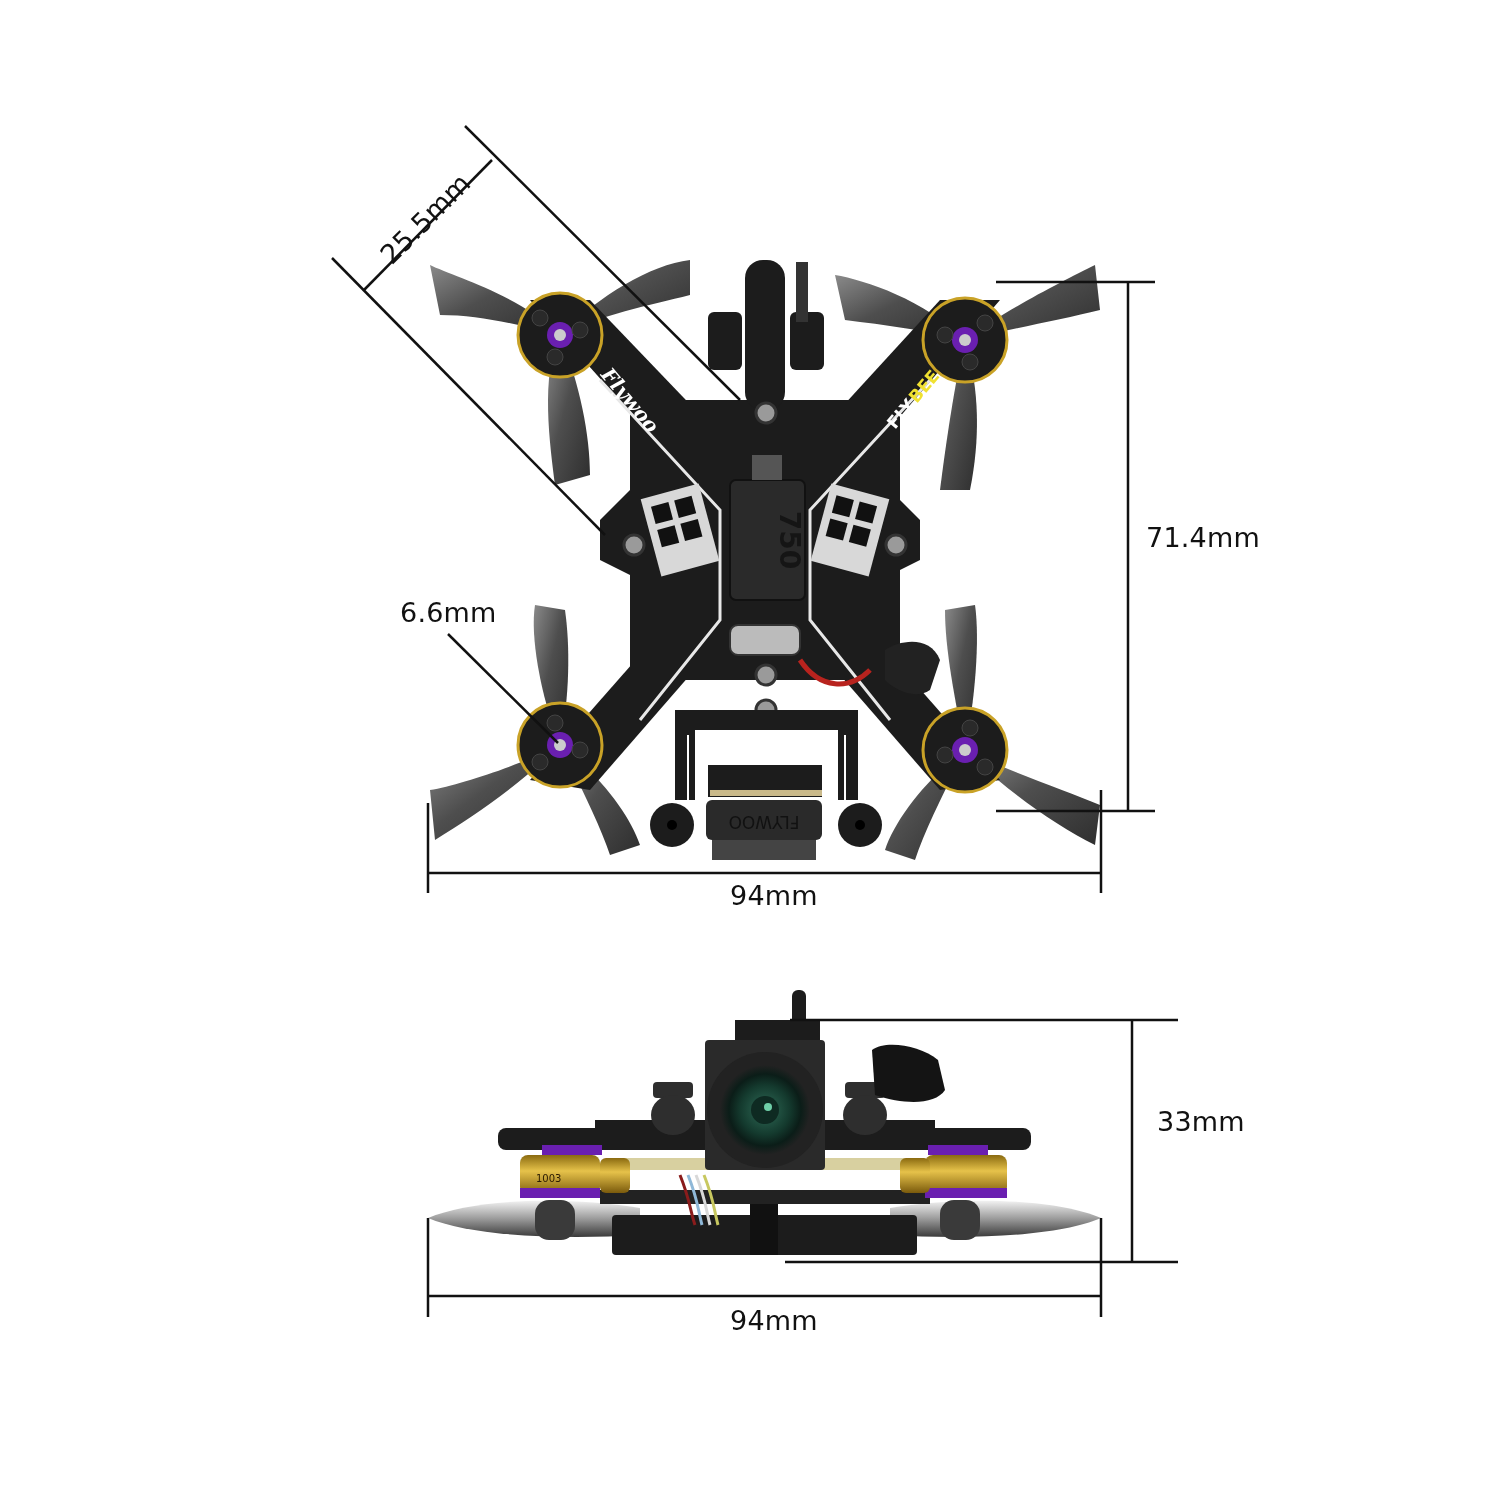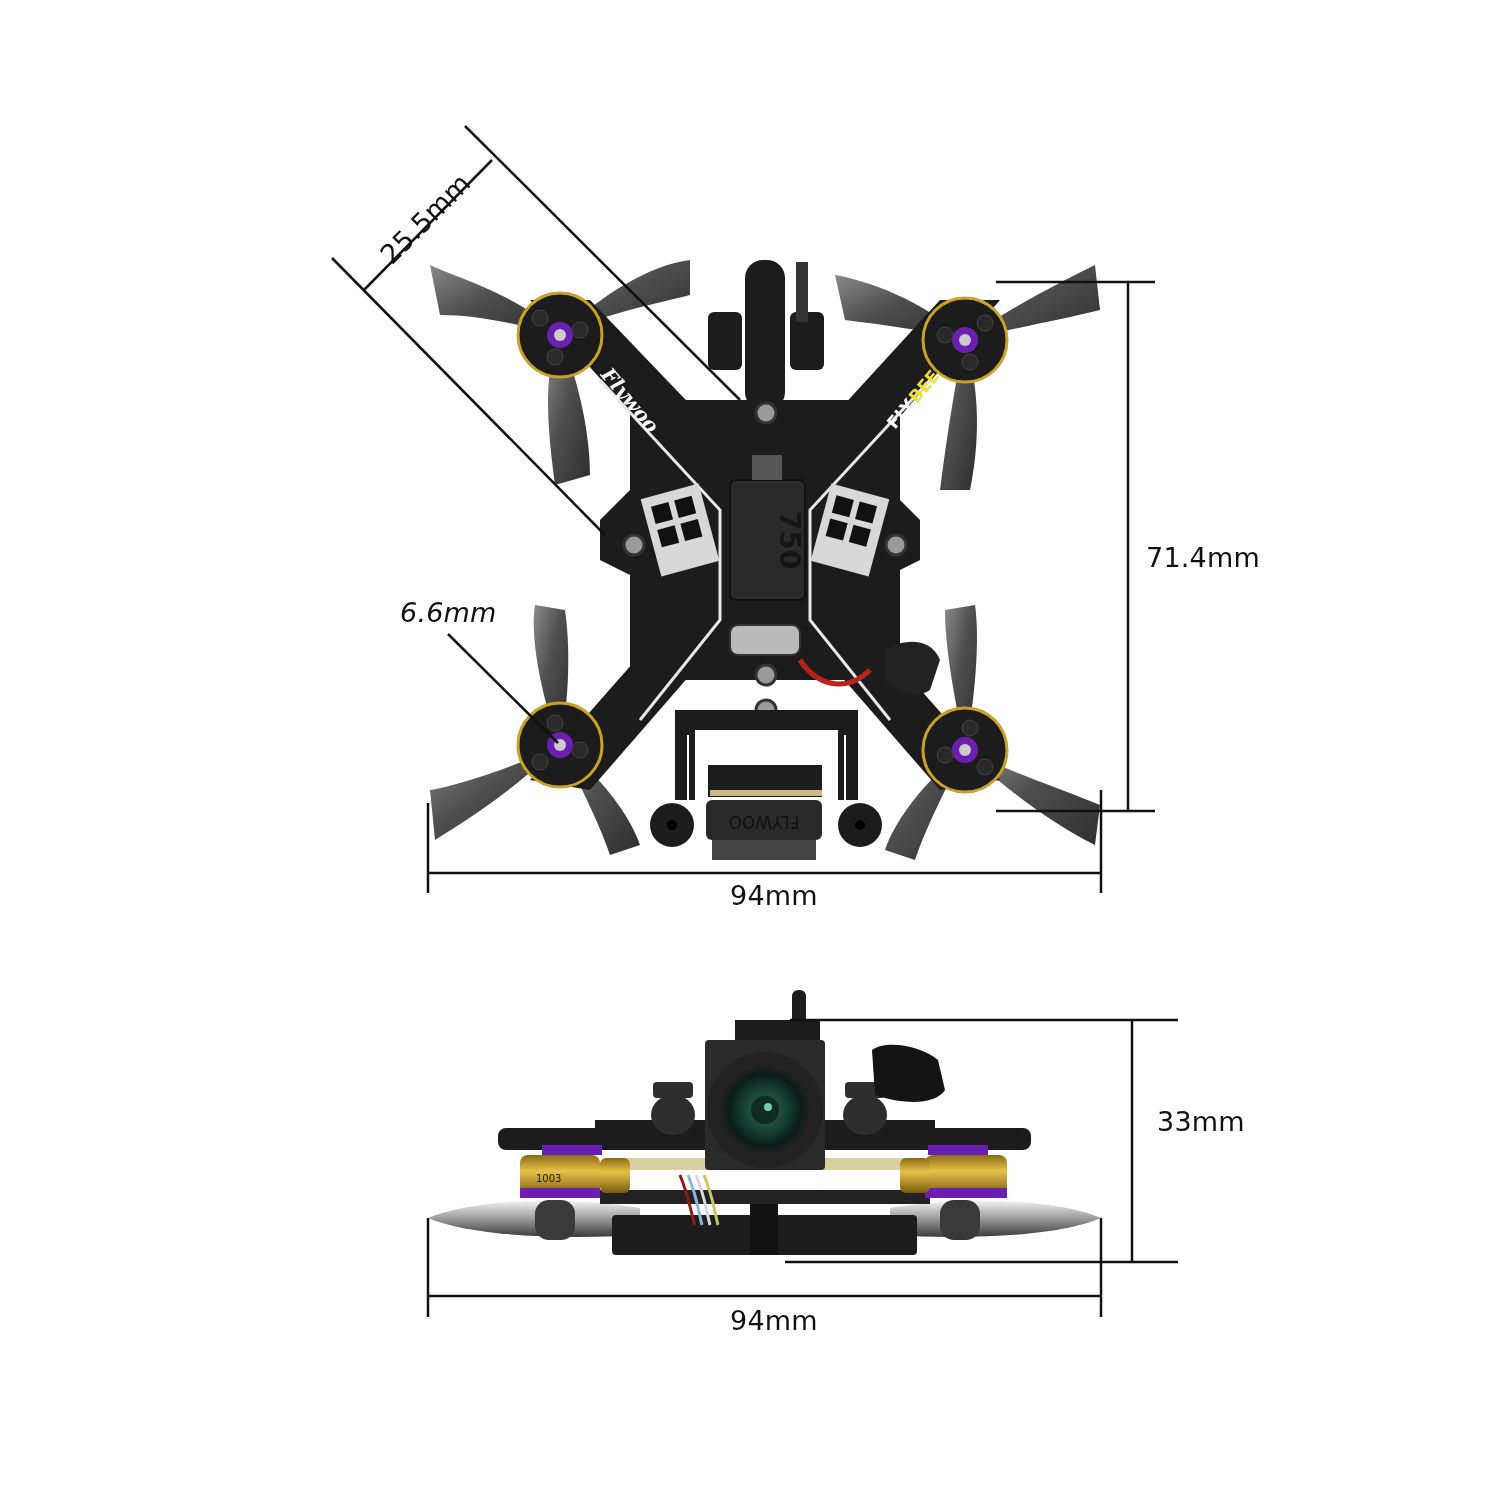--- a/index.html
+++ b/index.html
@@ -256,18 +256,18 @@
       <line x1="1132" y1="1020" x2="1132" y2="1262"></line>
       <line x1="428" y1="1218" x2="428" y2="1317"></line>
       <line x1="1101" y1="1218" x2="1101" y2="1317"></line>
       <line x1="428" y1="1296" x2="1101" y2="1296"></line>
     </g>
   </g>
 </svg>
 
 
 <div class="dim-label rot" style="left:374px; top:248px; transform: rotate(-45deg);">25.5mm</div>
-<div class="dim-label" style="left:400px; top:597px;font-style:italic;">6.6mm</div>
-<div class="dim-label" style="left:1146px; top:542px;">71.4mm</div>
+<div class="dim-label" style="left:400px; top:597px;">6.6mm</div>
+<div class="dim-label" style="left:1146px; top:522px;">71.4mm</div>
 <div class="dim-label" style="left:730px; top:880px;">94mm</div>
 <div class="dim-label" style="left:1157px; top:1106px;">33mm</div>
 <div class="dim-label" style="left:730px; top:1305px;">94mm</div>
 </div>
 
 </body></html>

